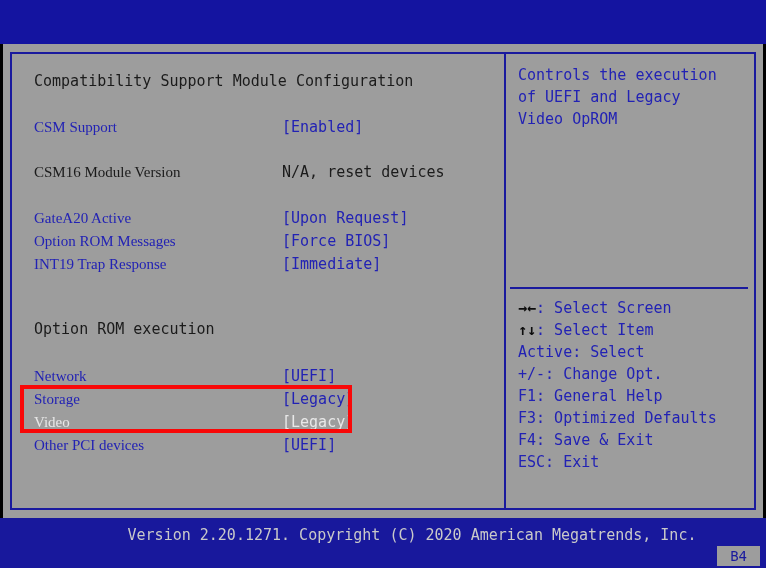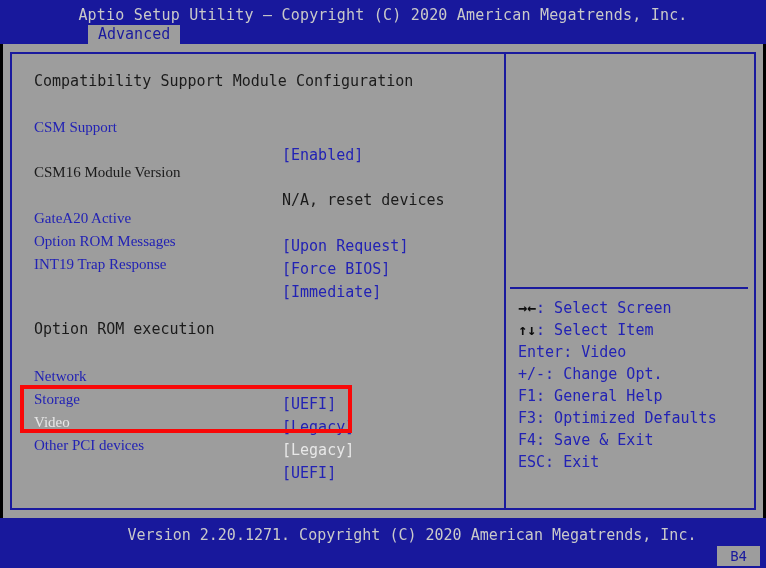--- a/index.html
+++ b/index.html
@@ -116,21 +116,21 @@
     width: 460px;
     height: 22px;
     white-space: nowrap;
   }
   .row .lbl {
     position: absolute;
     left: 0; top: 0; font-family: Liberation Serif, serif;
   }
   .row .val {
     position: absolute;
-    left: 248px; top: 0; margin-top: 28px;
+    left: 248px; top: 0;
   }
   .c-blue   { color: #2222b4; }
   .c-dark   { color: #1b1b1b; }
   .c-white  { color: #e8e8e8; }
 
   
   #red-box {
     position: absolute;
     left: 20px;
     top: 385px;
@@ -195,26 +195,20 @@
     font-size: 14px;
     line-height: 18px;
     padding: 1px 13px;
   }
 </style>
 </head>
 <body>
 
 <div id="screen">
 
-  <div id="header">
-    <div id="title-line">Aptio Setup Utility – Copyright (C) 2020 American Megatrends, Inc.</div>
-    <div id="tab-strip">
-      <div id="tab-advanced">Advanced</div>
-    </div>
-  </div>
 
   <div id="frame-outer"></div>
   <div id="frame-inner"></div>
 
   <div id="left-panel">
 
     <div class="section-head" style="top:16px">Compatibility Support Module Configuration</div>
 
     <div class="row" style="top:62px">
       <span class="lbl c-blue">CSM Support</span>
@@ -263,25 +257,28 @@
       <span class="val c-blue">[UEFI]</span>
     </div>
 
   </div>
 
   <div id="red-box"></div>
 
   <div id="divider-v"></div>
 
   <div id="right-panel">
+    <div id="help-text">Controls the execution
+of UEFI and Legacy
+Video OpROM</div>
     <div id="divider-h"></div>
     <div id="key-list">
       <div class="key-row"><span class="glyph">→←</span><span>: Select Screen</span></div>
       <div class="key-row"><span class="glyph">↑↓</span><span>: Select Item</span></div>
-      <div class="key-row"><span>Enter: Video</span></div>
+      <div class="key-row"><span>Active: Select</span></div>
       <div class="key-row"><span>+/-: Change Opt.</span></div>
       <div class="key-row"><span>F1: General Help</span></div>
       <div class="key-row"><span>F3: Optimized Defaults</span></div>
       <div class="key-row"><span>F4: Save &amp; Exit</span></div>
       <div class="key-row"><span>ESC: Exit</span></div>
     </div>
   </div>
 
   <div id="footer">
     <div id="footer-text">Version 2.20.1271. Copyright (C) 2020 American Megatrends, Inc.</div>

